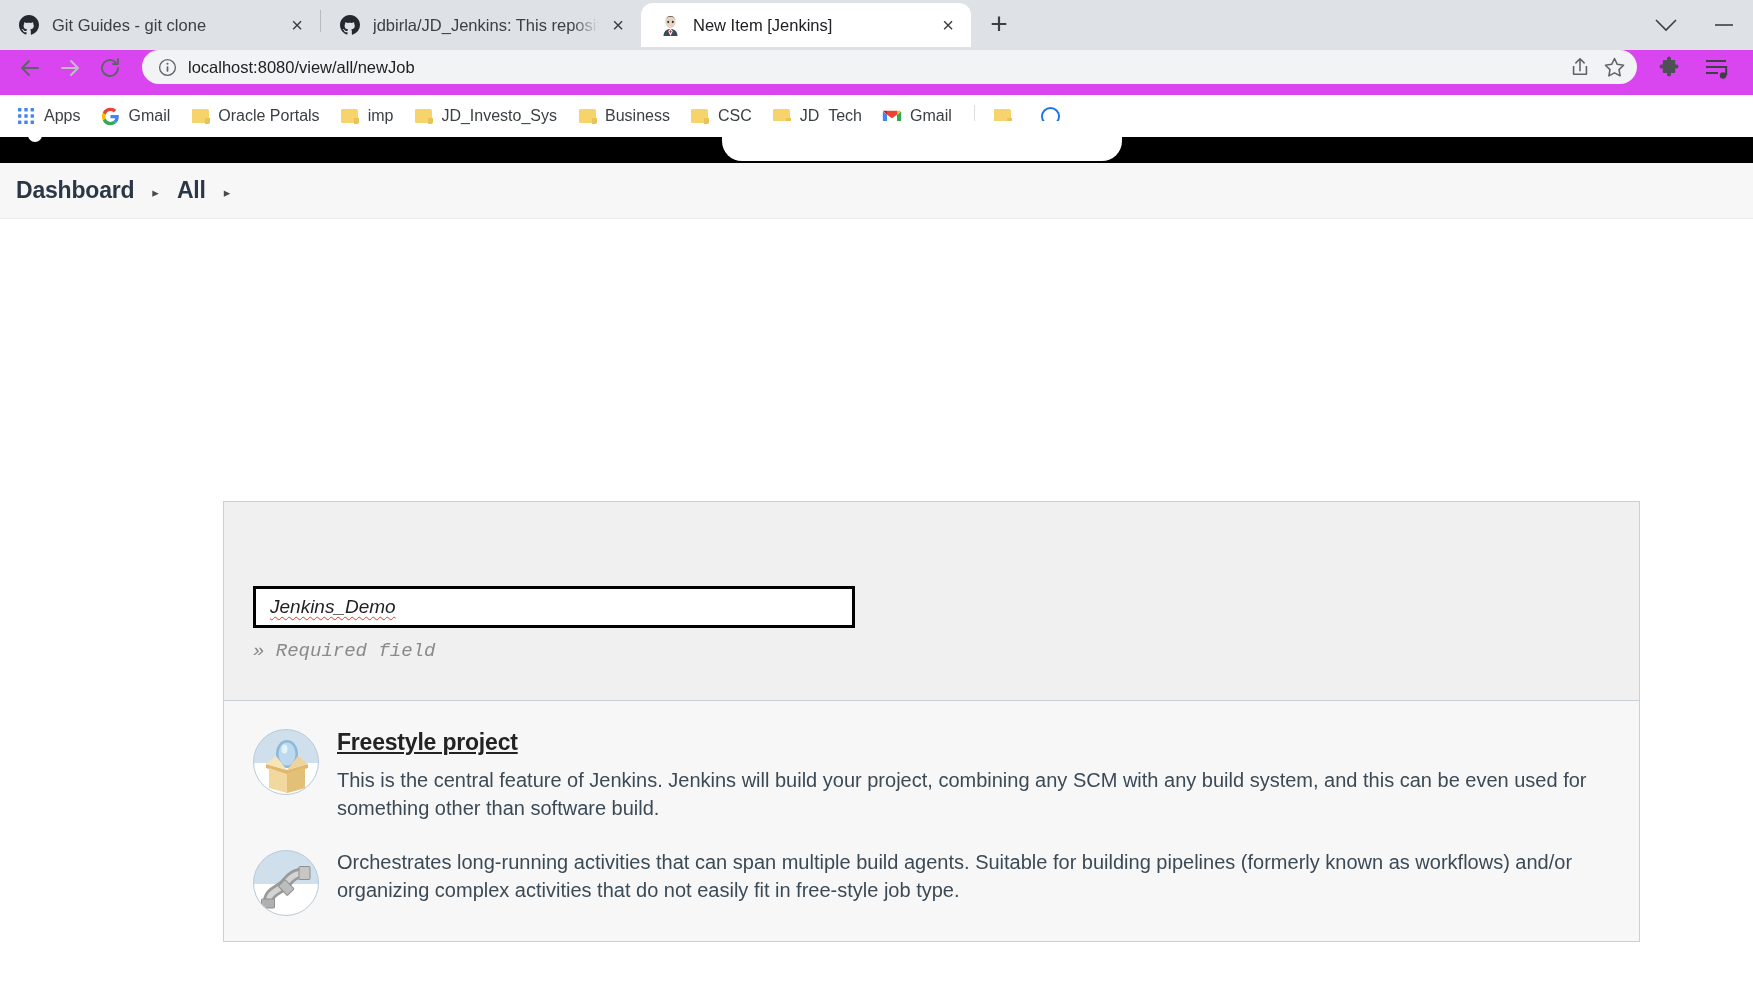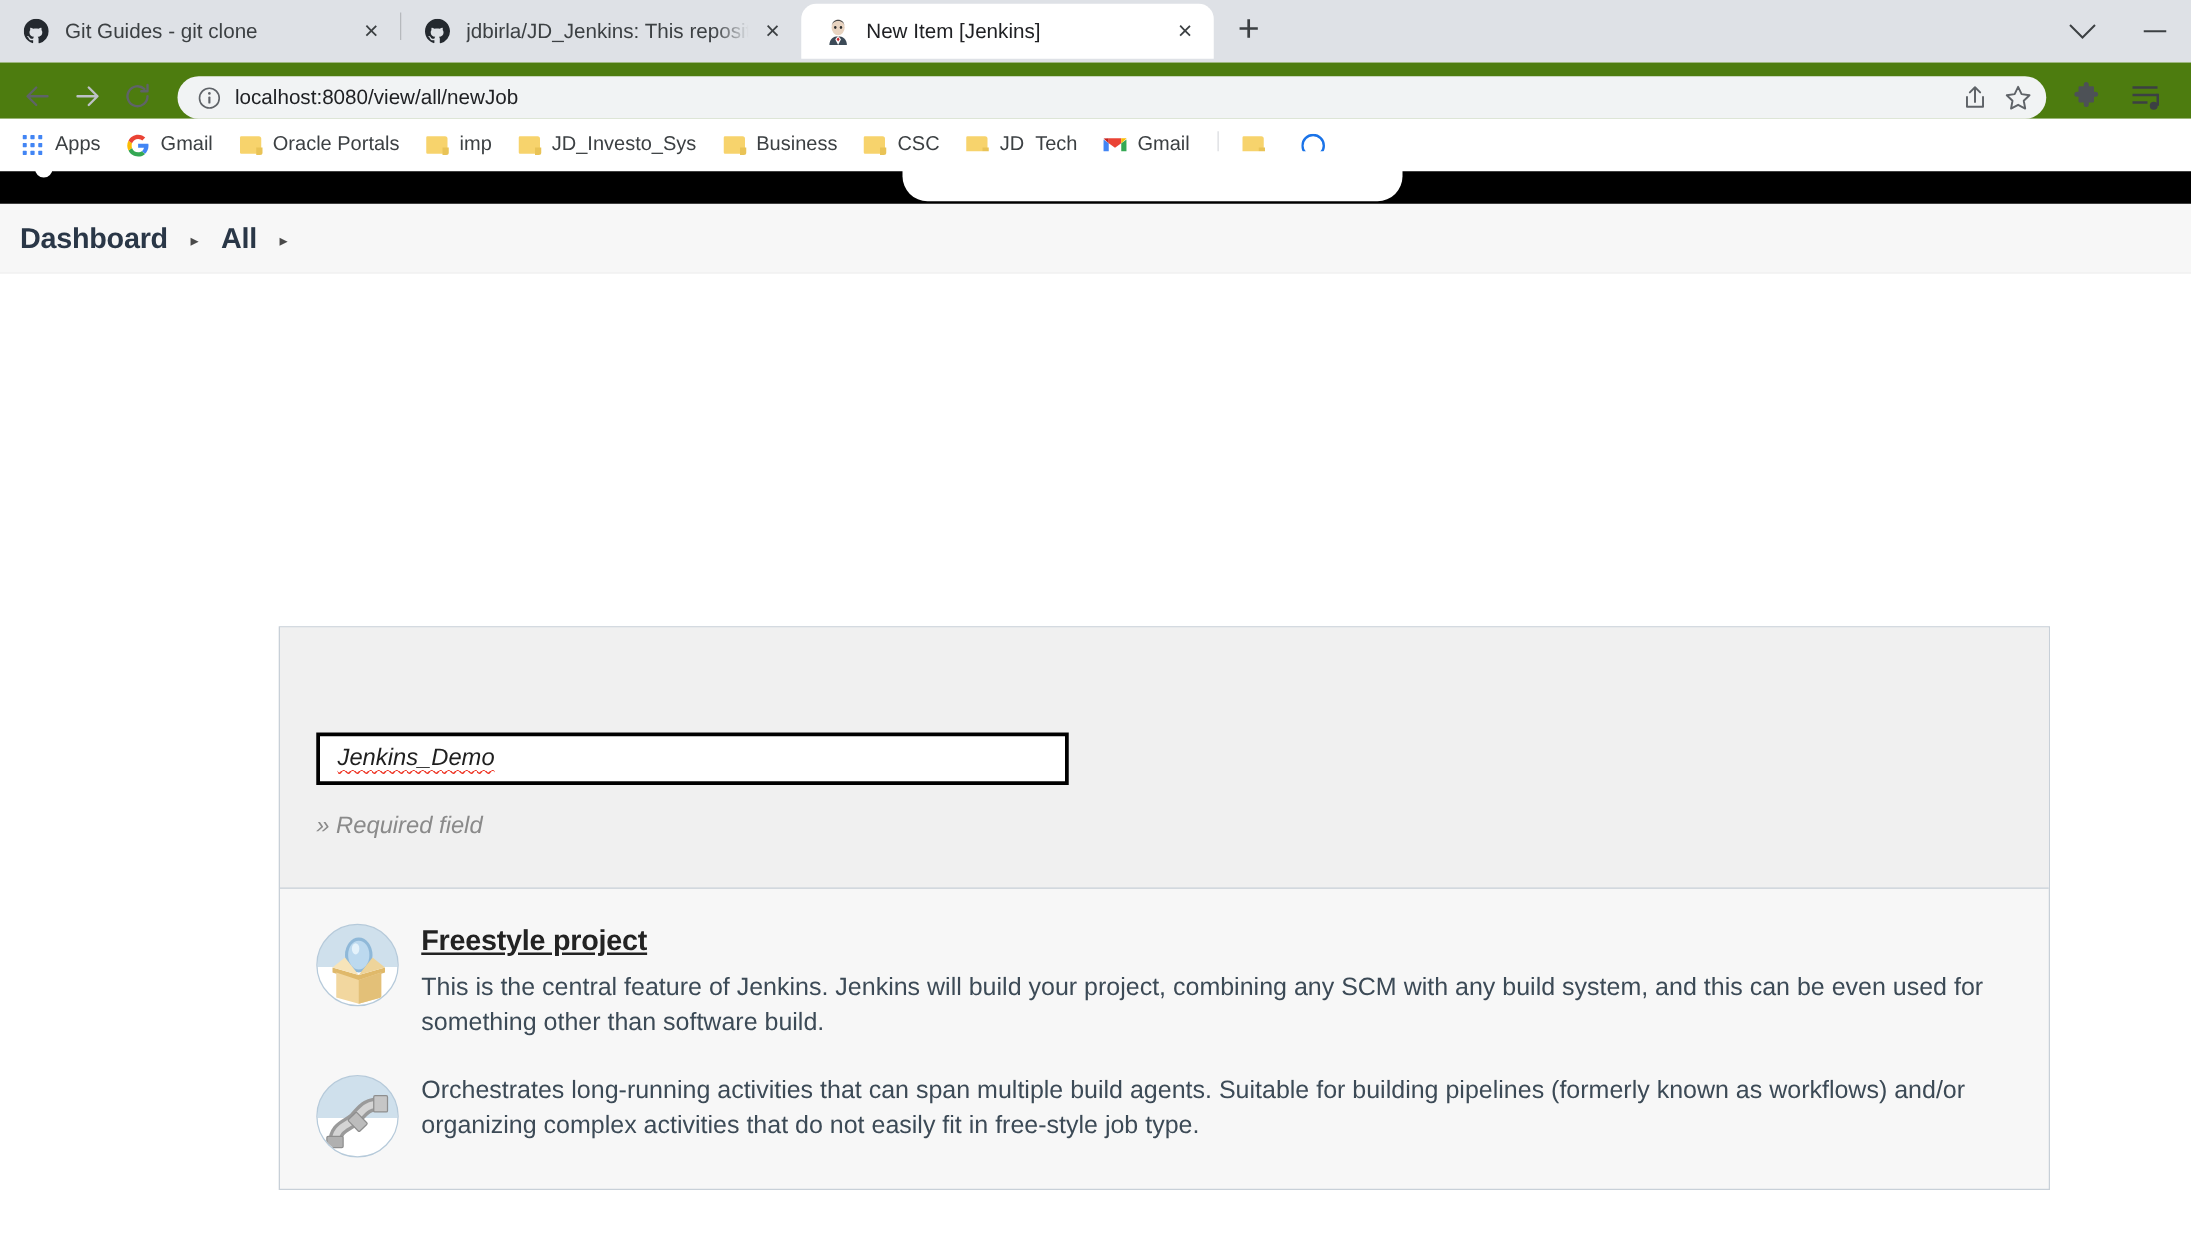--- a/index.html
+++ b/index.html
@@ -73,23 +73,23 @@
     display: flex; align-items: center;
   }
   .winctl div {
     width: 58px; height: 50px;
     display: flex; align-items: center; justify-content: center;
     color: #3c4043;
   }
 
   .navbar {
     height: 45px;
-    background: #4d7c0f;
-    display: flex;
-    align-items: flex-end;
+    background: #d946ef;
+    display: flex;
+    align-items: flex-start;
     padding: 0 12px;
     position: relative;
   }
   .navicon {
     width: 36px; height: 36px; flex: 0 0 36px;
     display: flex; align-items: center; justify-content: center;
     color: #5f6368;
     margin-right: 4px;
   }
   .navicon.fwd { color: #bdc1c6; }
@@ -238,24 +238,25 @@
     font-size: 19px;
     color: #1f1f1f;
     text-decoration: underline;
     text-decoration-color: #e32;
     text-decoration-style: wavy;
     text-decoration-thickness: 1.3px;
     text-underline-offset: 3px;
     font-style: italic;
   }
   .reqfield {
-    margin: 22px 0 0 29px;
+    margin: 12px 0 0 29px;
     font-size: 19px;
     font-style: italic;
     color: #8a8a8a;
+    font-family: Liberation Mono, monospace;
   }
 
   .items { padding: 26px 0 0 0; }
   .item {
     display: flex;
     padding: 0 0 25px 29px;
   }
   .item-ico {
     width: 66px; height: 66px; flex: 0 0 66px;
     margin: 2px 18px 0 0;

